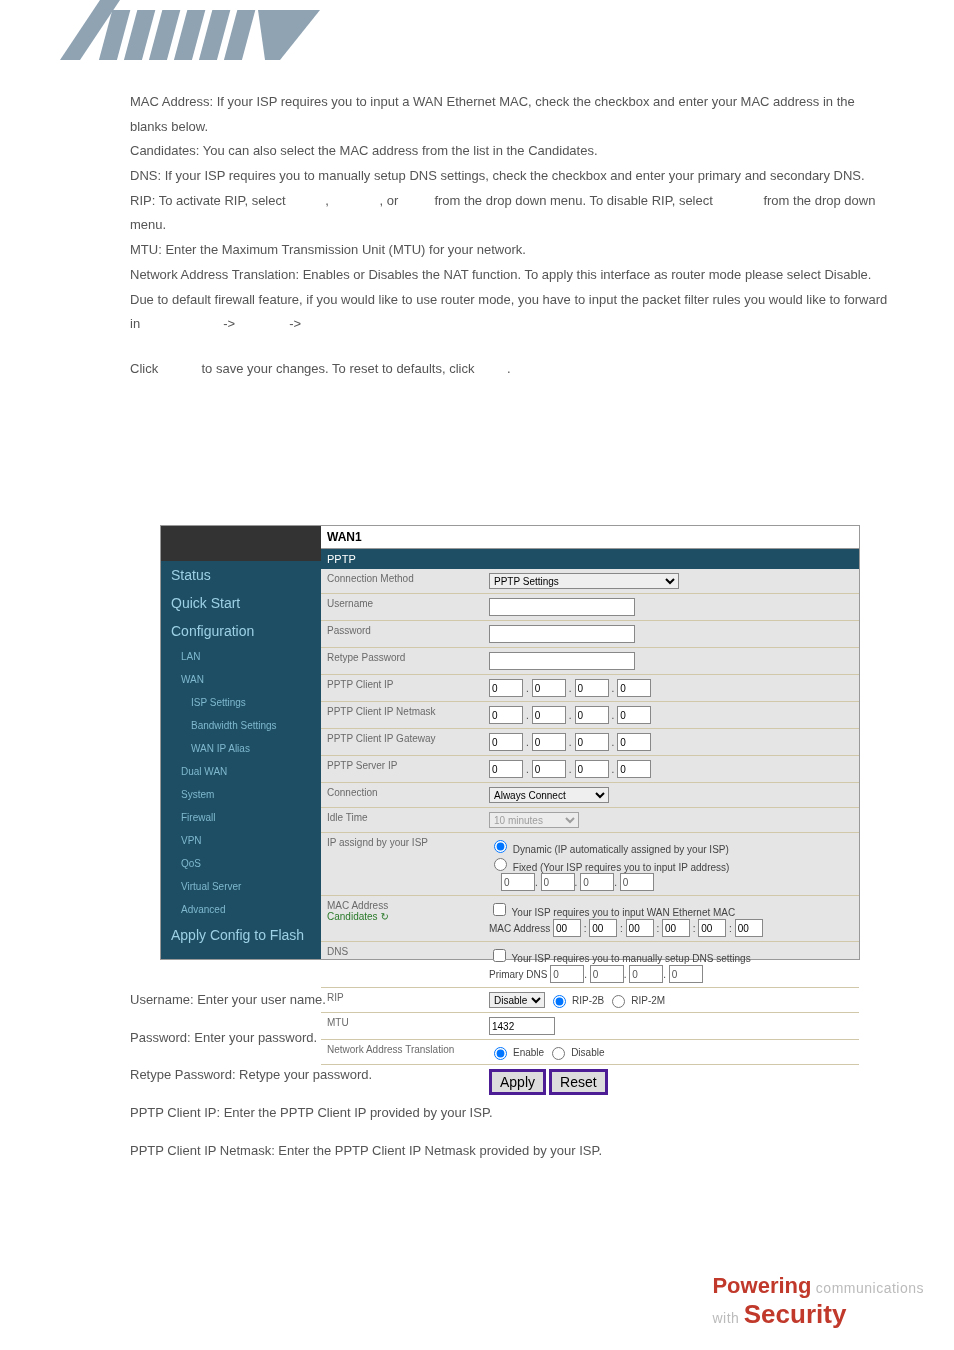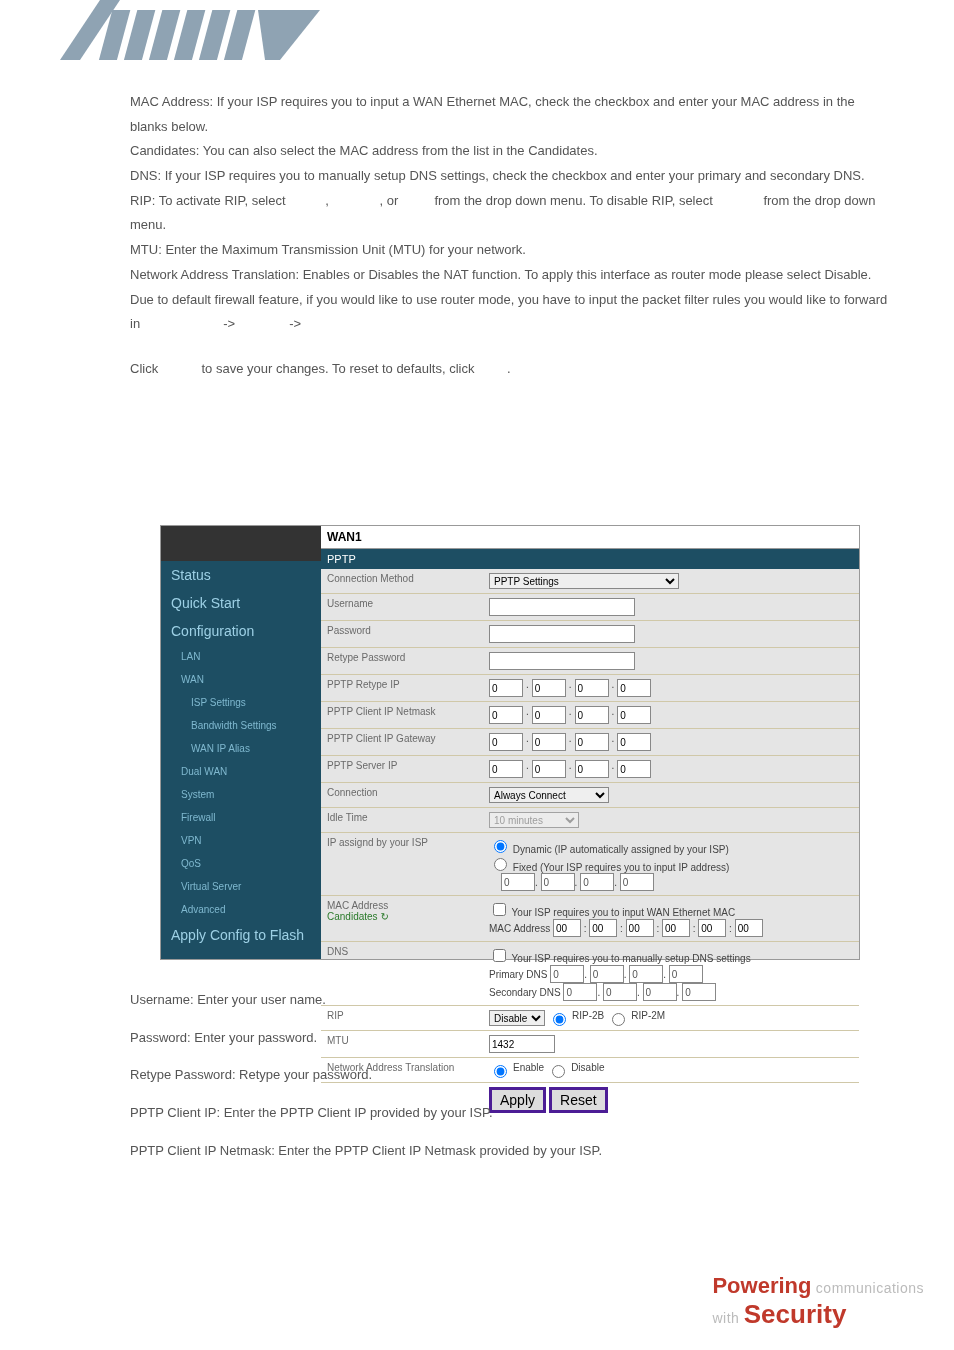--- a/index.html
+++ b/index.html
@@ -11,21 +11,21 @@
 .ui-shot{position:absolute;left:160px;top:525px;width:700px;height:435px;border:1px solid #999;background:#fff;box-sizing:border-box}
 .sidebar{position:absolute;left:0;top:0;width:160px;height:100%;background:#1d4e63}
 .sb-top{height:35px;background:#333}
 .sb-item{padding:6px 10px;font-size:14px;color:#9dd0e5;cursor:pointer}
 .sb-sub{padding:6px 10px 6px 20px;font-size:10px;color:#7fb8cf;cursor:pointer}
 .main{position:absolute;left:160px;top:0;right:0;bottom:0;background:#e5e5e5}
 .main-title{background:#fff;border-bottom:1px solid #999;font-weight:bold;font-size:12px;padding:4px 6px;color:#000}
 .sub-title{background:#1d4e63;color:#fff;font-weight:normal;font-size:11px;padding:4px 6px}
 .row{display:flex;border-bottom:1px solid #d0c8a8;font-size:10px}
 .row .lab{width:150px;padding:4px 6px;color:#6a6a6a}
-.row .val{flex:1;padding:4px 6px;color:#444;display:flex;flex-wrap:wrap;align-items:flex-start;gap:3px}
+.row .val{flex:1;padding:4px 6px;color:#444;display:flex;flex-wrap:wrap;align-items:center;gap:3px}
 .sel{font-size:10px;border:1px solid #888;background:#efefef;height:16px}
 .inp{font-size:10px;border:1px solid #888;background:#fff;height:14px;width:140px}
 .oct{font-size:10px;border:1px solid #888;background:#fff;height:14px;width:28px;text-align:left}
 .mac{font-size:10px;border:1px solid #888;background:#fff;height:14px;width:22px}
 .btn{font-size:14px;border:3px solid #4c1d95;background:#ddd;padding:2px 8px}
 .green{color:#2a7a2a;cursor:pointer}
 .copy2{position:absolute;left:130px;top:975px;width:760px;line-height:1.9;color:#555}
 .footer{position:absolute;right:30px;bottom:20px;color:#bbb;font-size:22px;font-family:Arial,sans-serif}
 .footer .red{color:#c0392b;font-weight:bold}
 .footer .small{font-size:14px;letter-spacing:0.5px}
@@ -104,21 +104,21 @@
             <input class="inp" style="">
           </div>
       </div>
       <div class="row">
         <div class="lab">Retype Password</div>
         <div class="val">
             <input class="inp" style="">
           </div>
       </div>
       <div class="row">
-        <div class="lab">PPTP Retype IP</div>
+        <div class="lab">PPTP Client IP</div>
         <div class="val">
           <input class="oct" value="0" style="">.
           <input class="oct" value="0" style="">.
           <input class="oct" value="0" style="">.
           <input class="oct" value="0" style="">
         </div>
       </div>
       <div class="row">
         <div class="lab">PPTP Client IP Netmask</div>
         <div class="val">
@@ -187,26 +187,20 @@
             <input class="mac" value="00" style=""> :
             <input class="mac" value="00" style="">
           </div>
         </div>
       </div>
       <div class="row">
         <div class="lab">DNS</div>
         <div class="val" style="display:block">
           <div><input type="checkbox" style=""> <span>Your ISP requires you to manually setup DNS settings</span></div>
           <div><span>Primary DNS</span>
-            <input class="oct" disabled="" value="0" style="">.
-            <input class="oct" disabled="" value="0" style="">.
-            <input class="oct" disabled="" value="0" style="">.
-            <input class="oct" disabled="" value="0" style="">
-          </div>
-          <div><span>Secondary DNS</span>
             <input class="oct" disabled="" value="0" style="">.
             <input class="oct" disabled="" value="0" style="">.
             <input class="oct" disabled="" value="0" style="">.
             <input class="oct" disabled="" value="0" style="">
           </div>
         </div>
       </div>
       <div class="row">
         <div class="lab">RIP</div>
         <div class="val">

